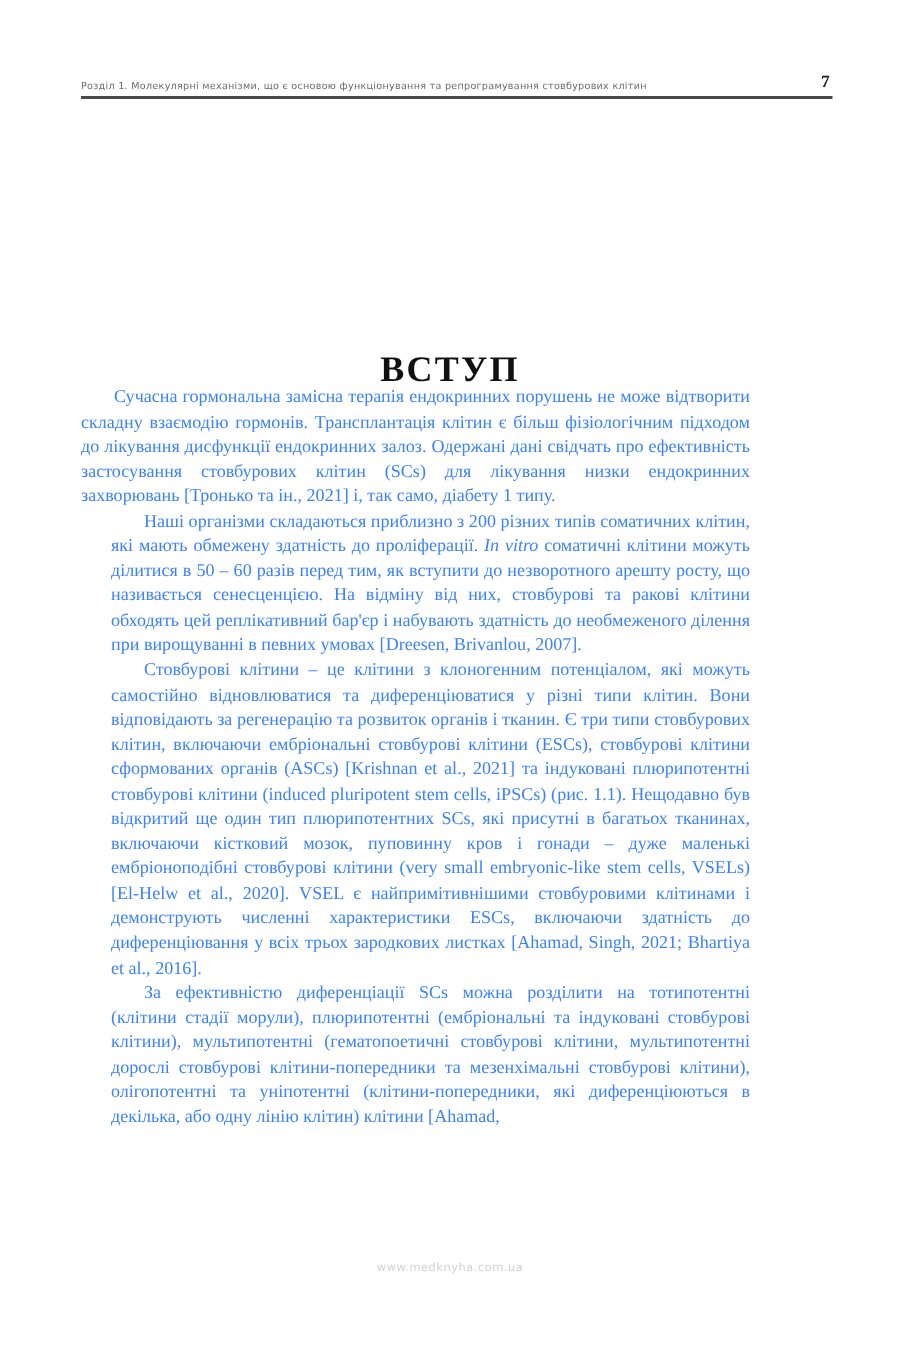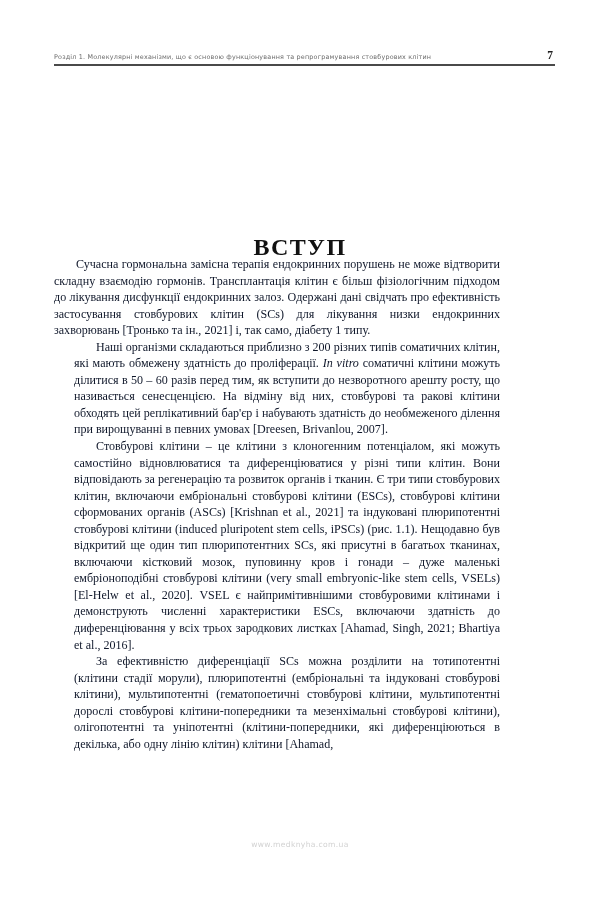--- a/index.html
+++ b/index.html
@@ -75,21 +75,21 @@
     left: 54px;
     top: 256px;
     width: 446px;
   }
   .para {
     margin: 0;
     font-size: 12.05px;
     line-height: 16.55px;
     text-align: justify;
     text-indent: 22px;
-    color: #0f172a;
+    color: #3b82f6;
     hyphens: manual;
   }
   .para + .para { margin-top: 0; margin-left: 20px; }
   .para i { font-style: italic; }
 
   
   .watermark {
     position: absolute;
     left: 0;
     right: 0;

